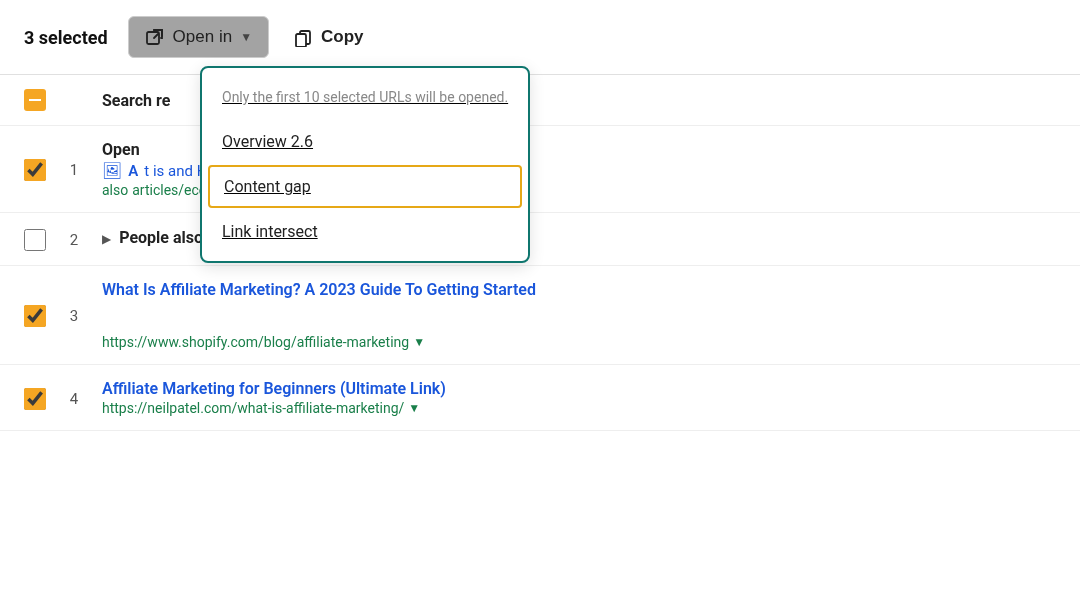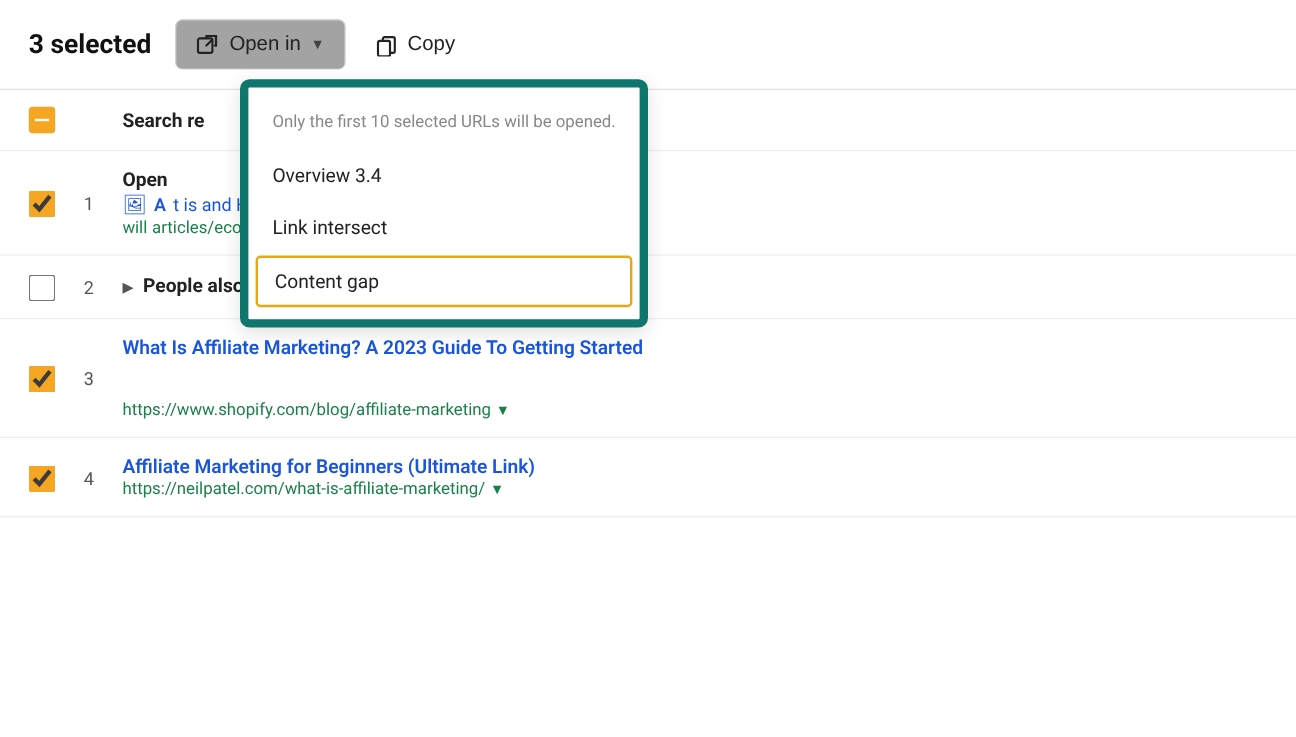--- a/index.html
+++ b/index.html
@@ -15,21 +15,21 @@
     .toolbar {
       display: flex;
       align-items: center;
       padding: 16px 24px;
       border-bottom: 1px solid #e0e0e0;
       gap: 12px;
       position: relative;
     }
 
     .selected-count {
-      font-size: 22px;
+      font-size: 18px;
       font-weight: 700;
       color: #111;
       margin-right: 8px;
     }
 
     .btn-open-in {
       display: flex;
       align-items: center;
       gap: 8px;
       background: #a3a3a3;
@@ -43,21 +43,21 @@
     }
 
     .btn-copy {
       display: flex;
       align-items: center;
       gap: 8px;
       background: transparent;
       border: none;
       padding: 10px 12px;
       font-size: 17px;
-      font-weight: 400;
+      font-weight: 700;
       cursor: pointer;
       color: #222;
     }
 
     .open-in-icon {
       width: 20px;
       height: 20px;
     }
 
     .copy-icon {
@@ -69,26 +69,27 @@
       font-size: 12px;
       color: #444;
     }
 
     
     .dropdown {
       position: absolute;
       top: 66px;
       left: 200px;
       background: #fff;
-      border: 7px solid #0f766e;
+      border: 2px solid #0f766e;
       border-radius: 8px;
       box-shadow: 0 4px 16px rgba(0,0,0,0.12);
       min-width: 280px;
       z-index: 100;
       padding: 8px 0;
+      text-decoration: underline;
     }
 
     .dropdown-hint {
       padding: 12px 20px;
       font-size: 14px;
       color: #888;
       line-height: 1.4;
       border-bottom: none;
     }
 
@@ -222,27 +223,27 @@
       <rect x="7" y="4" width="10" height="13" rx="1.5" stroke="#222" stroke-width="1.8" fill="none"></rect>
       <rect x="3" y="7" width="10" height="13" rx="1.5" fill="#fff" stroke="#222" stroke-width="1.8"></rect>
     </svg>
     <span>Copy</span>
   </button>
 
   <div class="dropdown">
     <div class="dropdown-hint">Only the first 10 selected URLs will be opened.</div>
 
     <div class="dropdown-item">
-      <span>Overview 3.4</span>
+      <span>Overview 2.6</span>
+    </div>
+    <div class="dropdown-item highlighted">
+      <span>Content gap</span>
     </div>
     <div class="dropdown-item">
       <span>Link intersect</span>
-    </div>
-    <div class="dropdown-item highlighted">
-      <span>Content gap</span>
     </div>
   </div>
 </div>
 
 <div class="results-table">
 
   <div class="table-row header-row">
     <div class="minus-box">
       <div class="minus-line"></div>
     </div>
@@ -256,21 +257,21 @@
     <input type="checkbox" class="row-checkbox checkbox-checked" checked="" style="accent-color: rgb(245, 166, 35);">
     <span class="row-number">1</span>
     <div class="row-content">
       <span class="row-title">Open</span>
       <div style="display:flex;align-items:center;gap:6px;margin-top:2px;">
         <span style="font-size:16px;color:#1a56db;">🖼</span>
         <span style="font-size:15px;font-weight:600;color:#1a56db;">A</span>
         <span style="font-size:15px;color:#1a56db;">t is and How to Get Started</span>
       </div>
       <div style="display:flex;align-items:center;gap:4px;margin-top:2px;">
-        <span class="row-url">will</span>
+        <span class="row-url">also</span>
         <span class="row-url">articles/ecommerce/affiliate-marketing/</span>
         <span class="url-arrow">▼</span>
       </div>
     </div>
   </div>
 
   <div class="table-row">
     <input type="checkbox" class="row-checkbox" style="">
     <span class="row-number">2</span>
     <div class="row-content">

